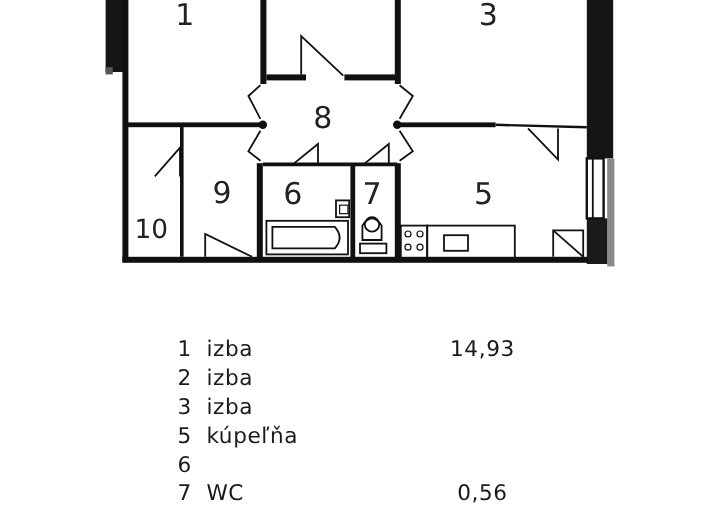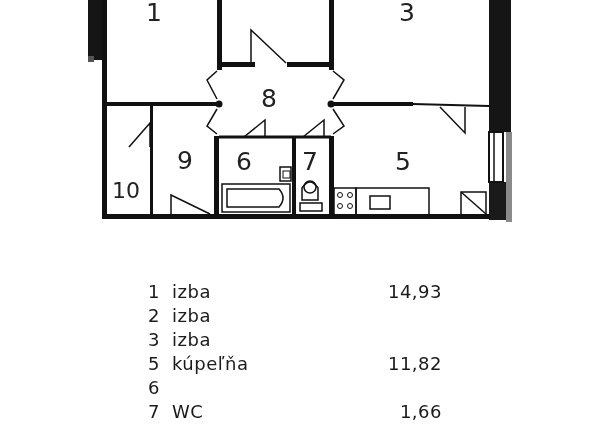--- a/index.html
+++ b/index.html
@@ -4,21 +4,21 @@
 <style>
   html,body{margin:0;padding:0;background:#fff;}
   body{width:600px;height:426px;position:relative;overflow:hidden;font-family:"DejaVu Sans",sans-serif;}
   #plan{position:absolute;left:0;top:0;}
   .lbl{font-family:"DejaVu Sans",sans-serif;font-size:25px;fill:#222;font-weight:normal;}
   .lbl10{font-size:22px;}
   #legend{position:absolute;left:148px;top:280px;width:300px;}
   .row{display:flex;justify-content:space-between;height:24px;line-height:24px;font-size:18px;color:#1a1a1a;font-family:"DejaVu Sans",sans-serif;letter-spacing:0.5px;}
   .row .left{display:flex;}
   .row .num{width:24px;}
-  .row .val{text-align:right;width:80px;padding-right:6px;}
+  .row .val{text-align:center;width:80px;padding-right:6px;}
 </style>
 </head>
 <body>
 
 <svg id="plan" width="600" height="240" viewBox="0 0 600 240" xmlns="http://www.w3.org/2000/svg">
 
   <rect x="88" y="0" width="16" height="60" fill="#151515"></rect>
   <rect x="88" y="56" width="6" height="6" fill="#555"></rect>
   <rect x="102" y="0" width="5" height="218" fill="#111"></rect>
   <rect x="489" y="0" width="22" height="132" fill="#151515"></rect>
@@ -114,27 +114,26 @@
     <div class="left">
         <span class="num">3</span>
         <span>izba</span>
       </div>
   </div>
   <div class="row">
     <div class="left">
         <span class="num">5</span>
         <span>kúpeľňa</span>
       </div>
-    <span class="val">11,82</span>
   </div>
   <div class="row">
     <div class="left">
         <span class="num">6</span>
       </div>
   </div>
   <div class="row">
     <div class="left">
         <span class="num">7</span>
         <span>WC</span>
       </div>
-    <span class="val">1,66</span>
+    <span class="val">0,56</span>
   </div>
 </div>
 
 </body></html>

